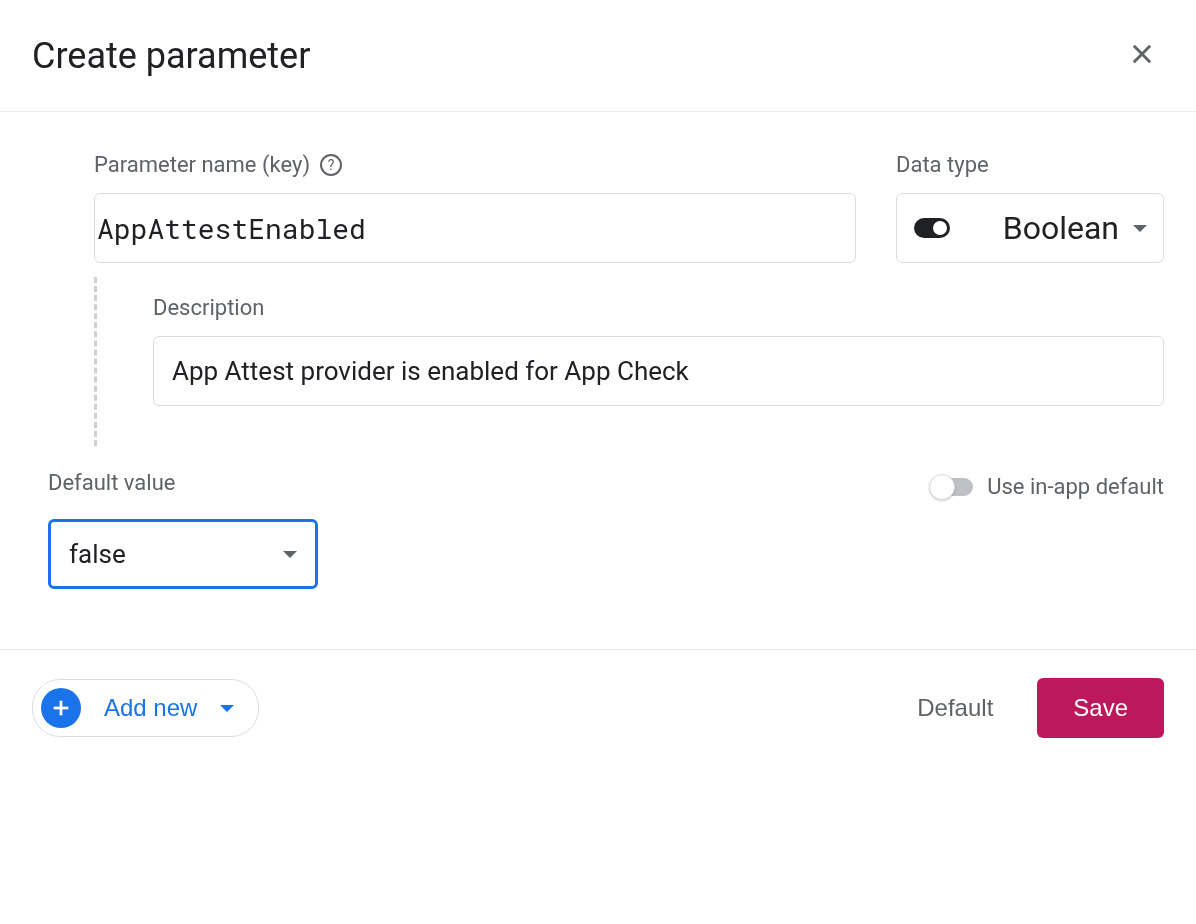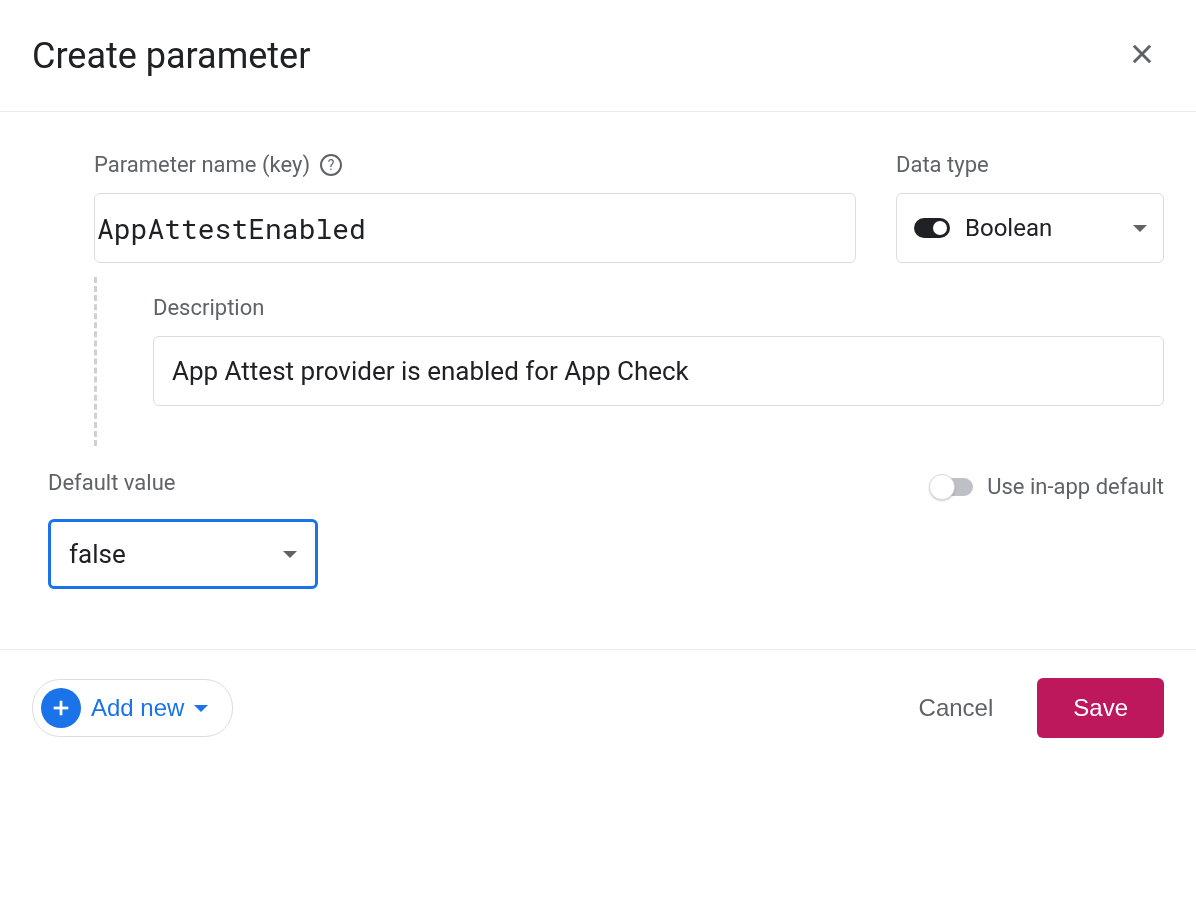--- a/index.html
+++ b/index.html
@@ -104,23 +104,24 @@
     }
     .bool-icon {
       display: inline-flex;
       align-items: center;
     }
     .bool-icon svg {
       width: 38px;
       height: 22px;
     }
     .datatype-select-text {
-      font-size: 24px;
+      font-size: 32px;
       color: #202124;
       flex: 1;
+      text-align: right;
     }
     .dropdown-arrow {
       width: 0;
       height: 0;
       border-left: 7px solid transparent;
       border-right: 7px solid transparent;
       border-top: 7px solid #5f6368;
     }
     .description-section {
       display: flex;
@@ -217,21 +218,21 @@
     .footer {
       display: flex;
       align-items: center;
       justify-content: space-between;
       padding: 28px 32px;
       border-top: 1px solid #e8eaed;
     }
     .add-new-btn {
       display: flex;
       align-items: center;
-      gap: 10px;
+      gap: 23px;
       padding: 8px 24px 8px 8px;
       border: 1px solid #dadce0;
       border-radius: 28px;
       background: #fff;
       cursor: pointer;
     }
     .plus-circle {
       width: 40px;
       height: 40px;
       background: #1a73e8;
@@ -352,17 +353,17 @@
       <span class="plus-circle">
         <svg viewBox="0 0 24 24" fill="none" stroke="currentColor" stroke-width="3">
           <line x1="12" y1="4" x2="12" y2="20"></line>
           <line x1="4" y1="12" x2="20" y2="12"></line>
         </svg>
       </span>
       <span class="add-new-text">Add new</span>
       <span class="add-new-arrow"></span>
     </button>
     <div class="footer-actions">
-      <button class="cancel-btn">Cancel</button>
+      <button class="cancel-btn">Default</button>
       <button class="save-btn">Save</button>
     </div>
   </div>
 </div>
 
 </body></html>

